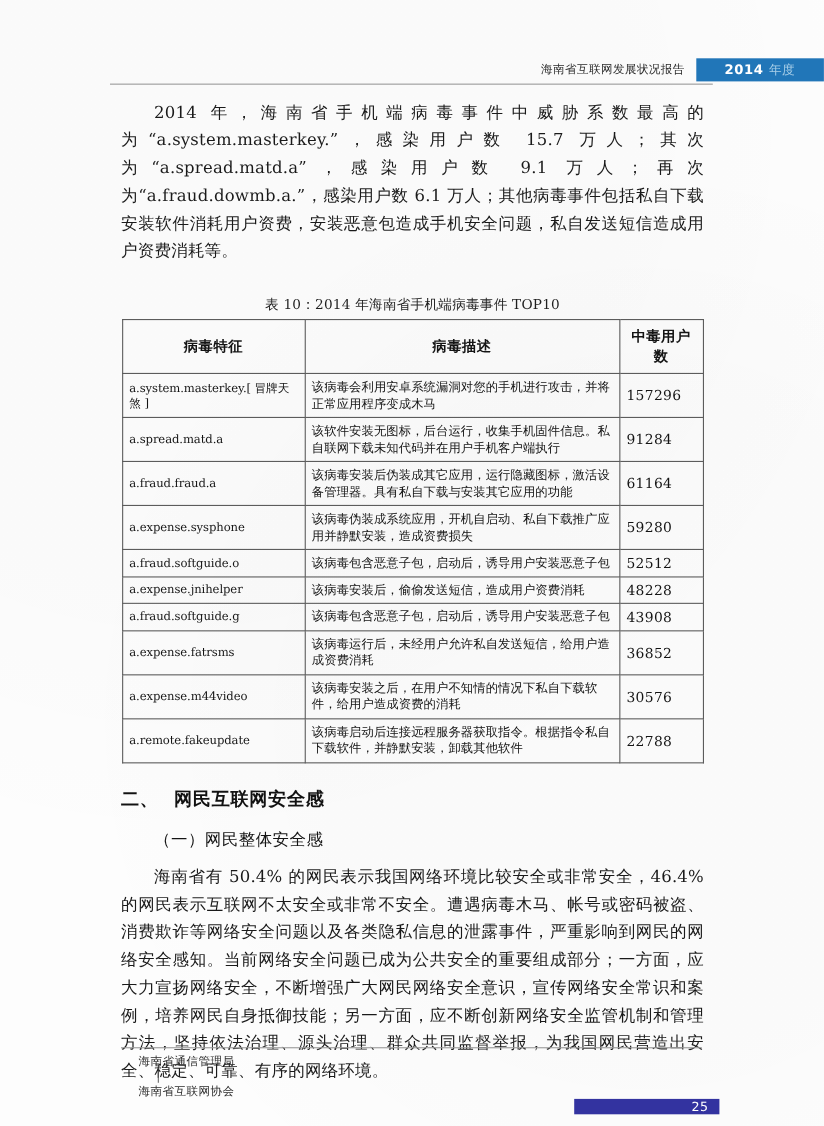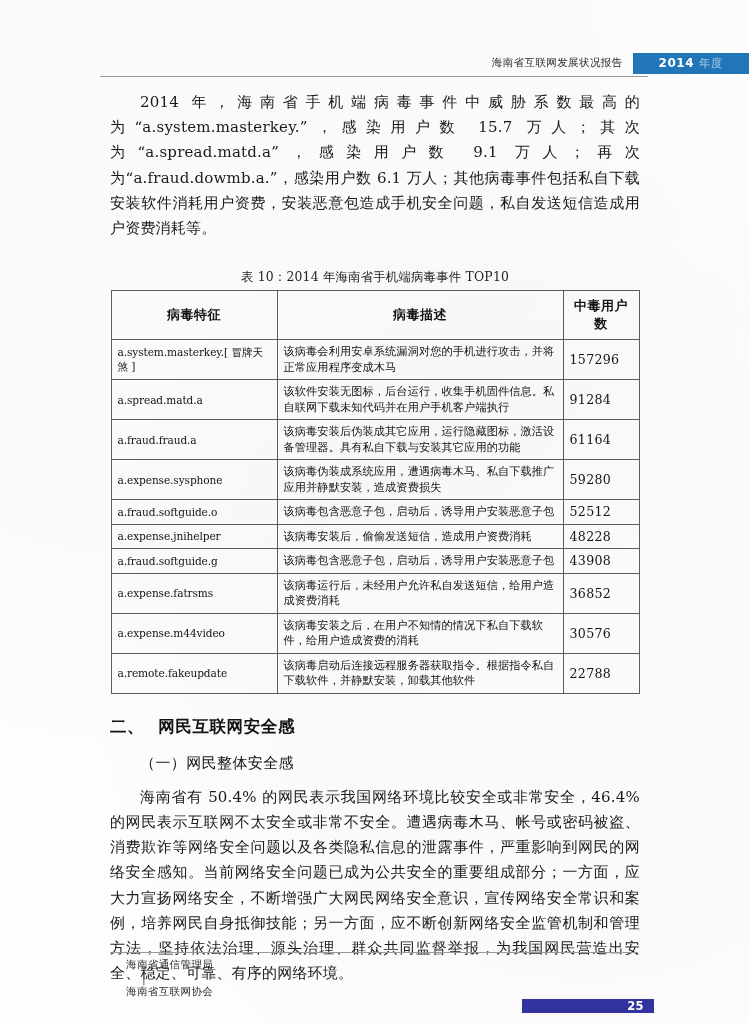--- a/index.html
+++ b/index.html
@@ -210,21 +210,21 @@
     display: flex;
     align-items: center;
     justify-content: flex-end;
     padding-right: 10px;
     box-sizing: border-box;
   }
   .footer-badge .page-num {
     color: #ffffff;
     font-family: "DejaVu Sans", "Liberation Sans", sans-serif;
     font-size: 11.5px;
-    font-weight: bold;
+    font-weight: normal;
     letter-spacing: 0.4px;
   }
 </style>
 </head>
 <body>
 
 <div class="page">
 
   <div class="header">
     <div class="header-inner">
@@ -267,21 +267,21 @@
           <td class="desc">该软件安装无图标，后台运行，收集手机固件信息。私自联网下载未知代码并在用户手机客户端执行</td>
           <td class="count">91284</td>
         </tr>
         <tr>
           <td class="feature">a.fraud.fraud.a</td>
           <td class="desc">该病毒安装后伪装成其它应用，运行隐藏图标，激活设备管理器。具有私自下载与安装其它应用的功能</td>
           <td class="count">61164</td>
         </tr>
         <tr>
           <td class="feature">a.expense.sysphone</td>
-          <td class="desc">该病毒伪装成系统应用，遭遇病毒木马、私自下载推广应用并静默安装，造成资费损失</td>
+          <td class="desc">该病毒伪装成系统应用，开机自启动、私自下载推广应用并静默安装，造成资费损失</td>
           <td class="count">59280</td>
         </tr>
         <tr>
           <td class="feature">a.fraud.softguide.o</td>
           <td class="desc">该病毒包含恶意子包，启动后，诱导用户安装恶意子包</td>
           <td class="count">52512</td>
         </tr>
         <tr>
           <td class="feature">a.expense.jnihelper</td>
           <td class="desc">该病毒安装后，偷偷发送短信，造成用户资费消耗</td>

